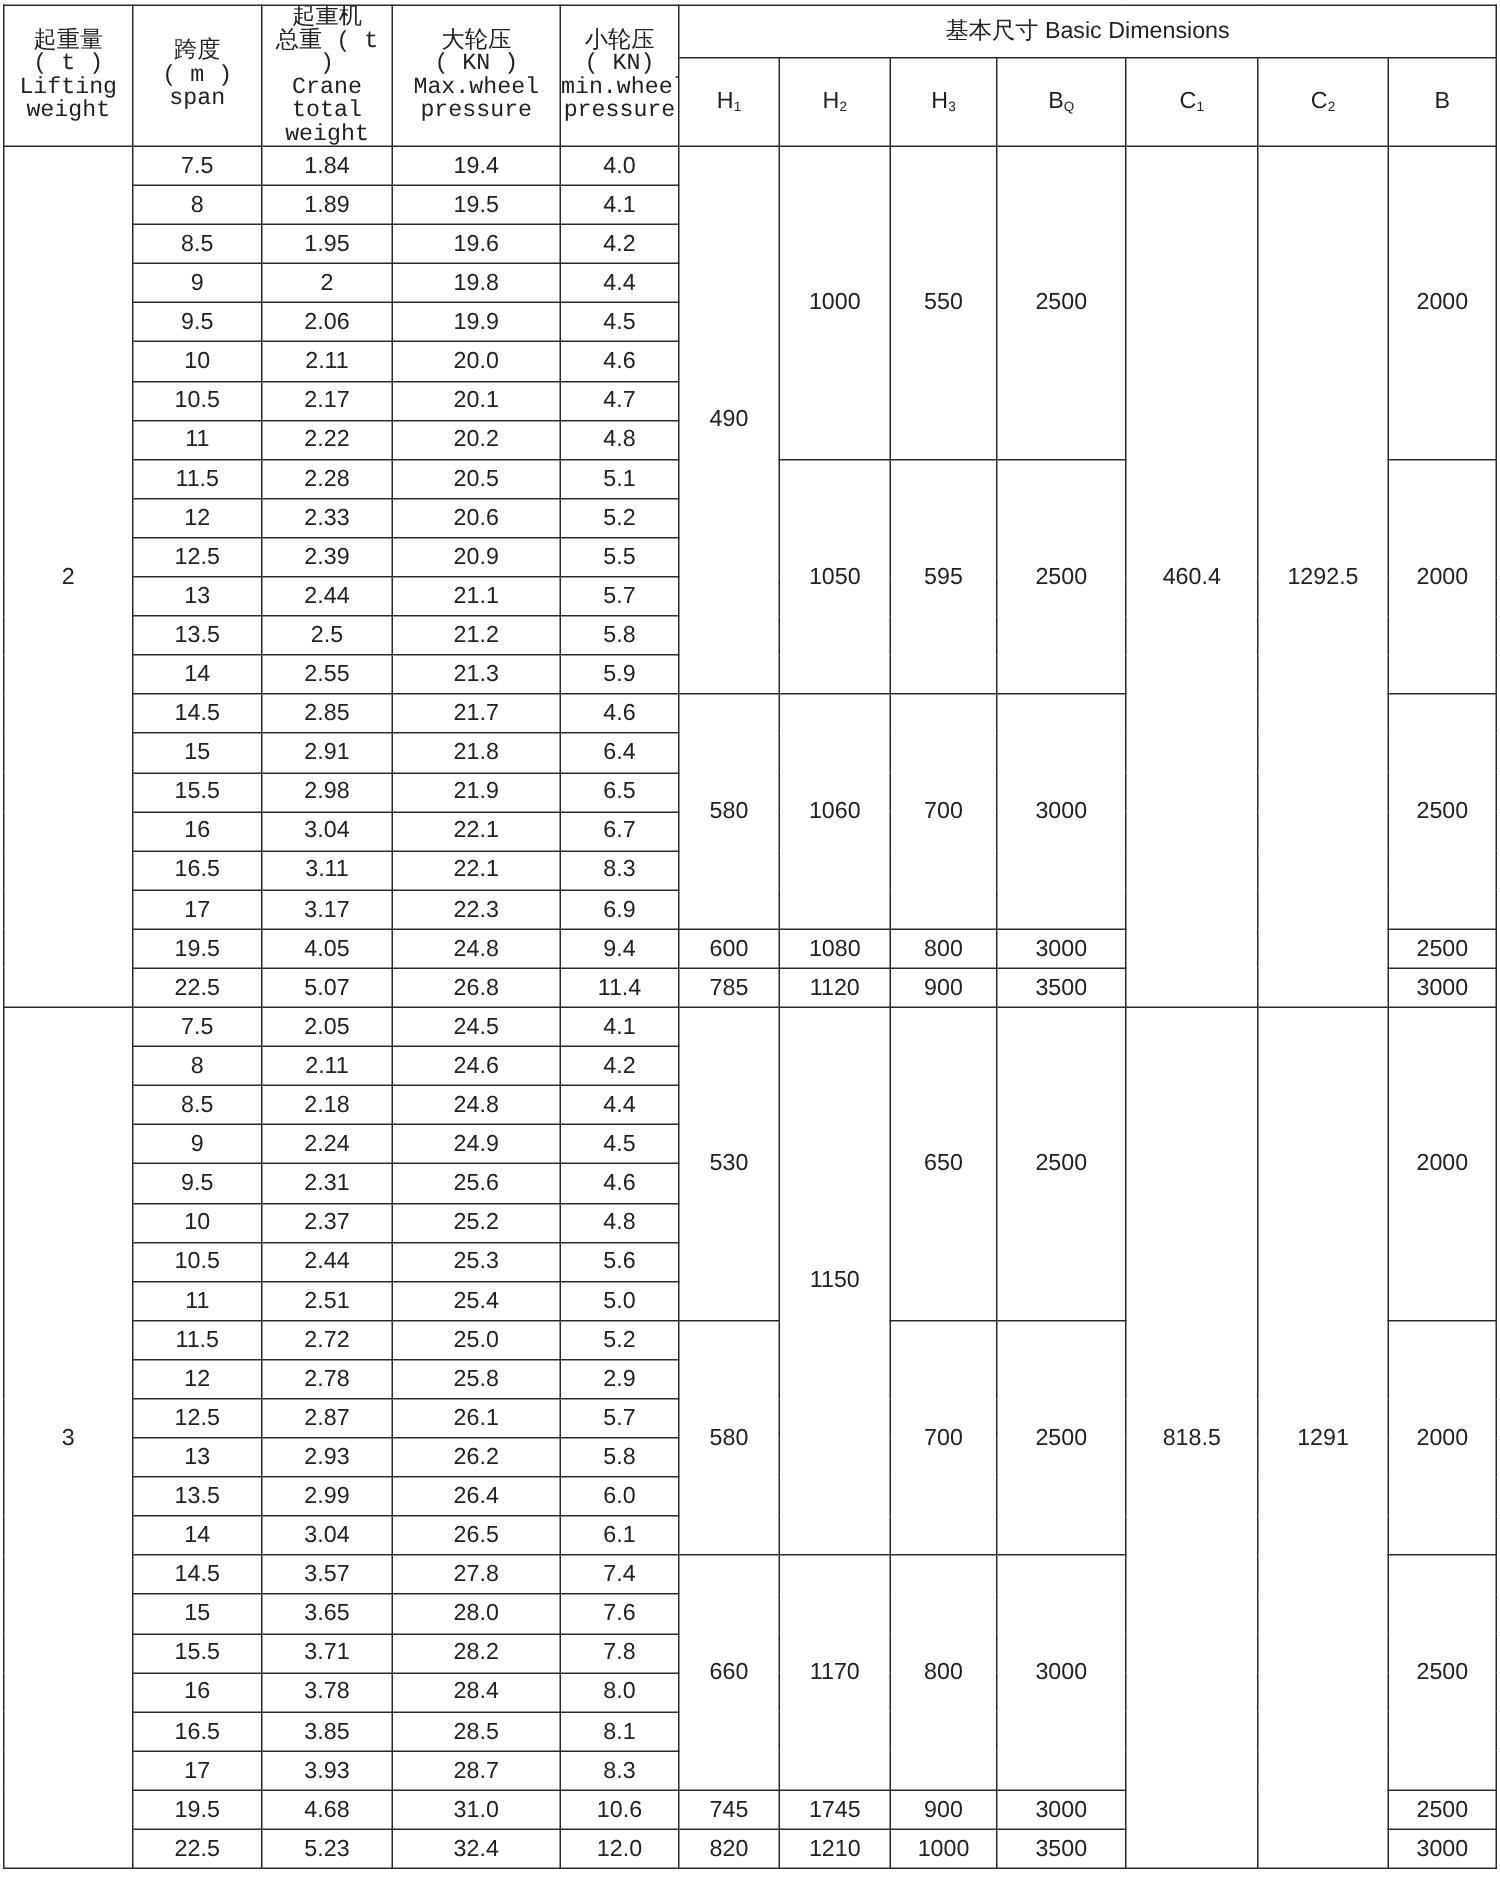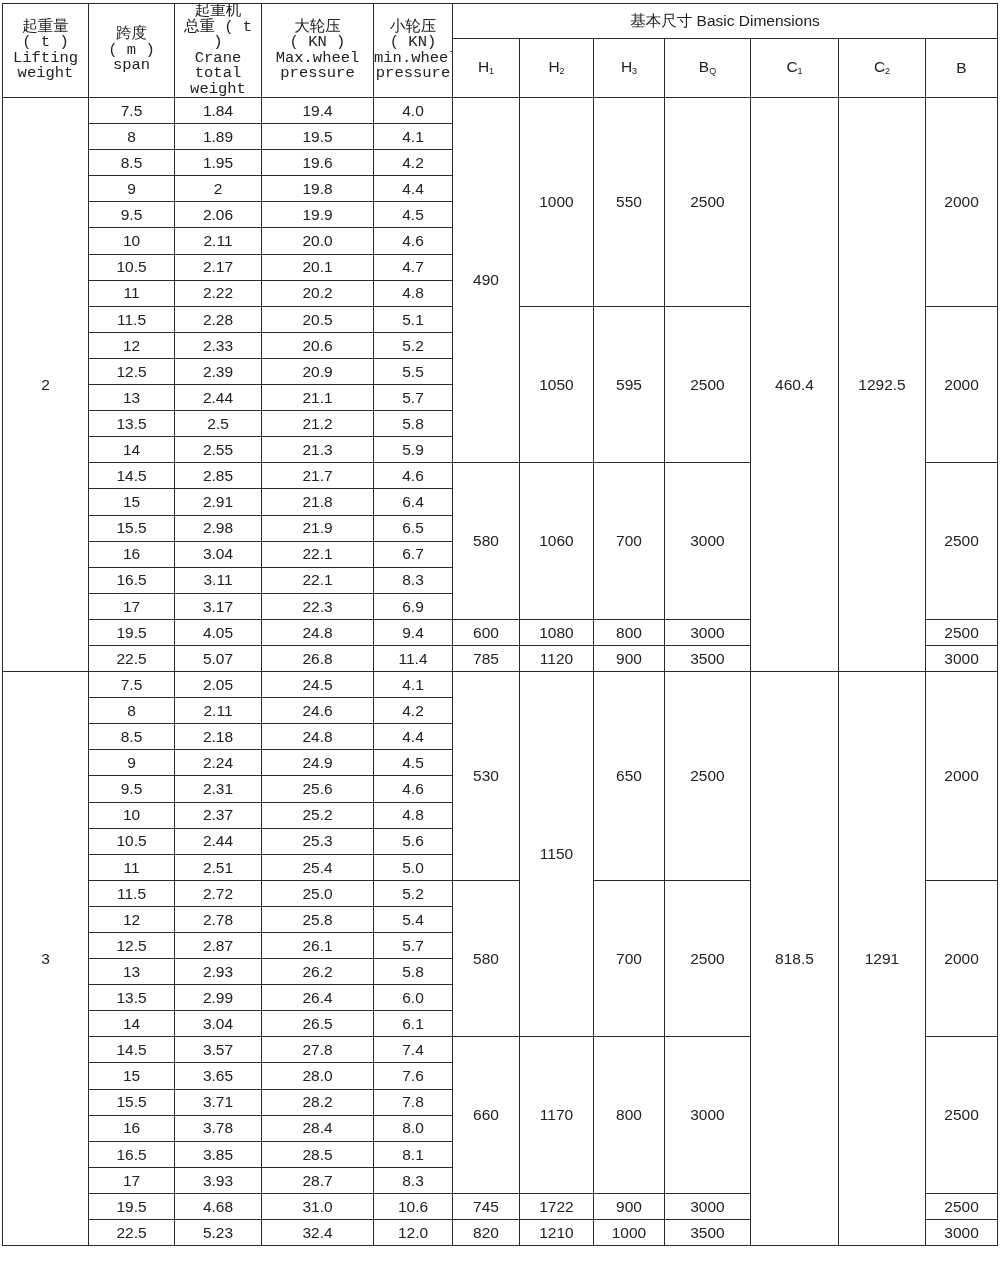--- a/index.html
+++ b/index.html
@@ -307,21 +307,21 @@
         <td>5.2</td>
         <td rowspan="6">580</td>
         <td rowspan="6">700</td>
         <td rowspan="6">2500</td>
         <td rowspan="6">2000</td>
       </tr>
       <tr>
         <td>12</td>
         <td>2.78</td>
         <td>25.8</td>
-        <td>5.4</td>
+        <td>2.9</td>
       </tr>
       <tr>
         <td>12.5</td>
         <td>2.87</td>
         <td>26.1</td>
         <td>5.7</td>
       </tr>
       <tr>
         <td>13</td>
         <td>2.93</td>
@@ -380,21 +380,21 @@
         <td>3.93</td>
         <td>28.7</td>
         <td>8.3</td>
       </tr>
       <tr>
         <td>19.5</td>
         <td>4.68</td>
         <td>31.0</td>
         <td>10.6</td>
         <td rowspan="1">745</td>
-        <td rowspan="1">1722</td>
+        <td rowspan="1">1745</td>
         <td rowspan="1">900</td>
         <td rowspan="1">3000</td>
         <td rowspan="1">2500</td>
       </tr>
       <tr>
         <td>22.5</td>
         <td>5.23</td>
         <td>32.4</td>
         <td>12.0</td>
         <td rowspan="1">820</td>

